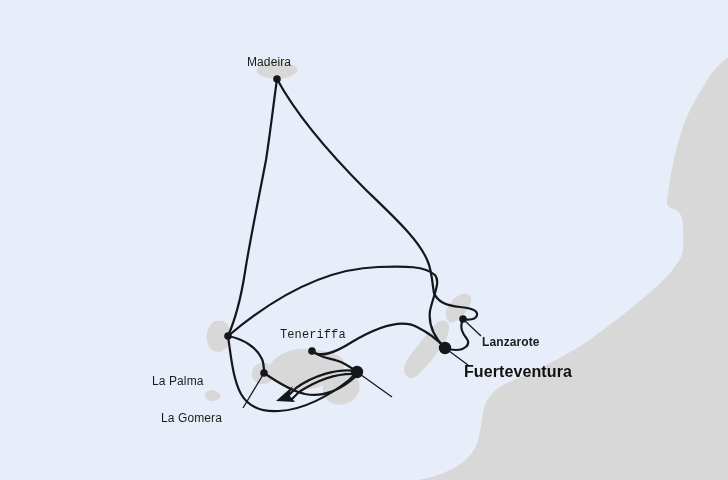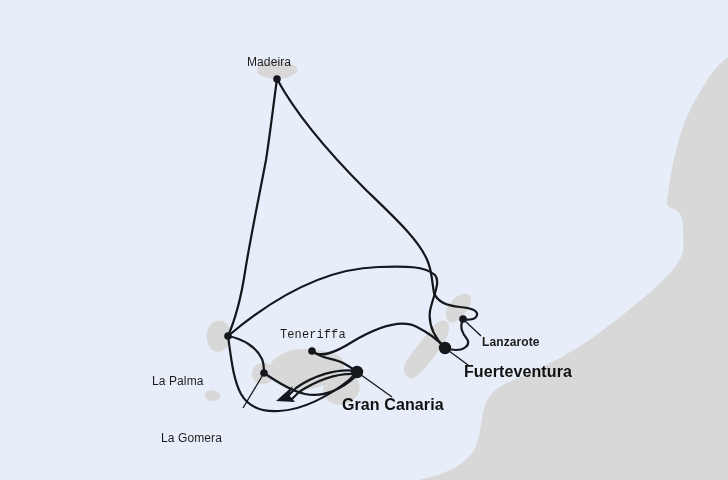--- a/index.html
+++ b/index.html
@@ -17,21 +17,21 @@
     line-height:16px;
     color:#1c1c1c;
     white-space:nowrap;
     letter-spacing:0.1px;
   }
   .port-label.bold{font-weight:700;font-size:16px;color:#111;text-align:center;}
   
   #lbl-madeira      {left:247px;top:54px;}
   #lbl-la-palma     {left:152px;top:325px;margin-top:48px;}
   #lbl-teneriffa    {left:280px;top:327px;font-family:Liberation Mono, monospace;}
-  #lbl-la-gomera    {left:161px;top:410px;margin-top:20px;}
+  #lbl-la-gomera    {left:161px;top:410px;}
   #lbl-gran-canaria {left:342px;top:397px;}
   #lbl-fuerteventura{left:464px;top:364px;}
   #lbl-lanzarote    {left:482px;top:334px;font-weight:bold;}
 </style>
 </head>
 <body>
 
 <div id="stage">
 
   <svg id="map-svg" viewBox="0 0 728 480">
@@ -97,16 +97,15 @@
       <circle cx="463" cy="319" r="3.8"></circle>
       <circle cx="445" cy="348" r="6.2"></circle>
       <circle cx="357" cy="372" r="6.2"></circle>
     </g>
   </svg>
 
   <div class="port-label" id="lbl-madeira">Madeira</div>
   <div class="port-label" id="lbl-la-palma">La Palma</div>
   <div class="port-label" id="lbl-teneriffa">Teneriffa</div>
   <div class="port-label" id="lbl-la-gomera">La Gomera</div>
-  <div class="port-label bold" id="lbl-gran-canaria">Gran Canaria</div>
   <div class="port-label bold" id="lbl-fuerteventura">Fuerteventura</div>
   <div class="port-label" id="lbl-lanzarote">Lanzarote</div>
 </div>
 
 </body></html>

